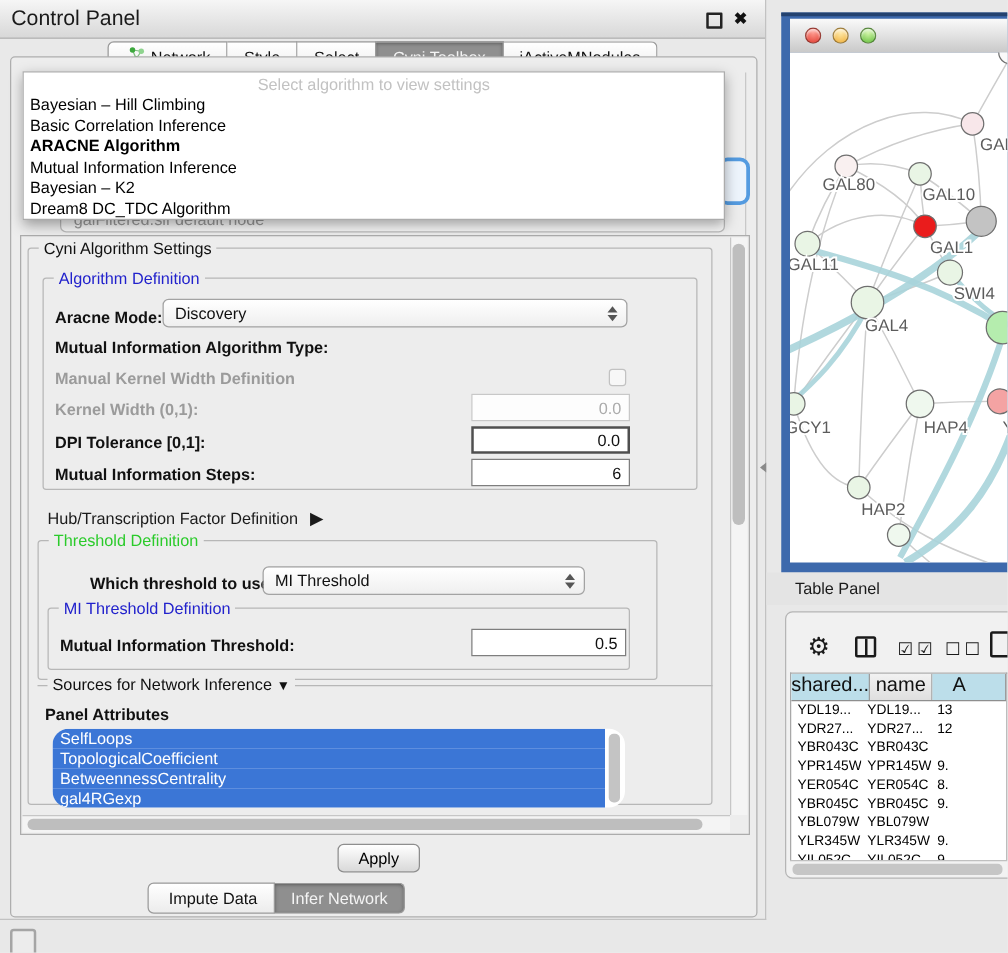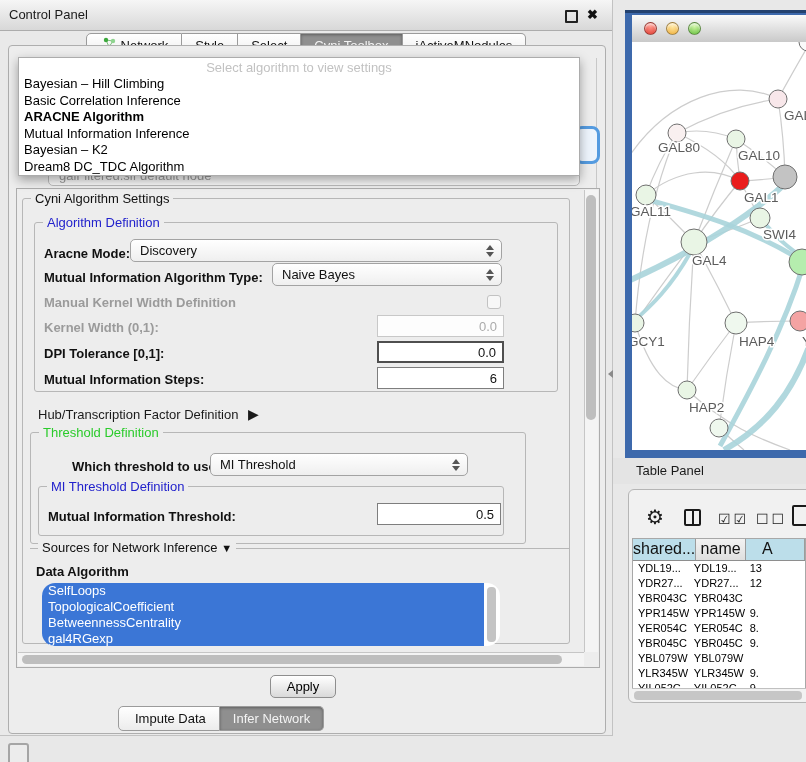--- a/index.html
+++ b/index.html
@@ -2,21 +2,21 @@
 <html><head>
 <meta charset="utf-8">
 <style>
   html,body{margin:0;padding:0;}
   body{width:806px;height:762px;position:relative;overflow:hidden;background:#E8E8E8;
        font-family:"Liberation Sans",sans-serif;color:#111;}
   .abs{position:absolute;}
   
   #cp{left:0;top:0;width:612px;height:735px;background:#E9E9E9;border-right:1px solid #C2C2C2;border-bottom:1px solid #C2C2C2;}
   #cp-titlebar{left:0;top:0;width:612px;height:30px;background:linear-gradient(#F6F6F6,#D8D8D8);border-bottom:1px solid #ACACAC;}
-  #cp-title{left:9px;top:0;line-height:30px;font-size:13px;color:#1A1A1A;}
+  #cp-title{left:9px;top:0;line-height:30px;font-size:17px;color:#1A1A1A;}
   #cp-restore{right:34px;top:10px;width:9px;height:9px;border:2px solid #222;border-radius:1px;}
   #cp-close{right:14px;top:7px;font-size:13px;font-weight:bold;color:#111;}
   
   .tabrow{display:flex;}
   #toptabs{left:0;top:33px;width:612px;justify-content:center;}
   #bottabs{left:118px;top:706px;}
   .tabseg{height:23px;line-height:23px;padding:0 13px;font-size:13px;color:#111;
           background:linear-gradient(#FFFFFF,#ECECEC);border:1px solid #9B9B9B;border-left:none;
           display:flex;align-items:center;gap:5px;white-space:nowrap;}
   .tabseg.first{border-left:1px solid #9B9B9B;border-radius:5px 0 0 5px;padding-left:16px;}
@@ -166,27 +166,20 @@
   </div>
   <div class="abs blbl" style="left:44px;top:246px;">Aracne Mode:</div>
   <div class="abs combo" style="left:130px;top:239px;width:372px;">
     <span>Discovery</span>
     <span class="arrows">
         <span class="arr-up"></span>
         <span class="arr-dn"></span>
       </span>
   </div>
   <div class="abs blbl" style="left:44px;top:270px;">Mutual Information Algorithm Type:</div>
-  <div class="abs combo" style="left:272px;top:263px;width:230px;">
-    <span>Naive Bayes</span>
-    <span class="arrows">
-        <span class="arr-up"></span>
-        <span class="arr-dn"></span>
-      </span>
-  </div>
   <div class="abs dlbl" style="left:44px;top:295px;">Manual Kernel Width Definition</div>
   <div class="abs cbx" style="left:487px;top:295px;"></div>
   <div class="abs dlbl" style="left:44px;top:320px;">Kernel Width (0,1):</div>
   <input class="abs tinput off" style="left: 377px; top: 315px; width: 127px;" readonly="" value="0.0">
   <div class="abs blbl" style="left:44px;top:346px;">DPI Tolerance [0,1]:</div>
   <input class="abs tinput dark" style="left: 377px; top: 341px; width: 127px;" readonly="" value="0.0">
   <div class="abs blbl" style="left:44px;top:372px;">Mutual Information Steps:</div>
   <input class="abs tinput mid" style="left: 377px; top: 367px; width: 127px;" readonly="" value="6">
 
   <div class="abs plainlbl" style="left:38px;top:406px;">
@@ -210,21 +203,21 @@
   </div>
   <div class="abs blbl" style="left:48px;top:509px;">Mutual Information Threshold:</div>
   <input class="abs tinput mid" style="left: 377px; top: 503px; width: 124px;" readonly="" value="0.5">
 
   <div class="abs" style="left:30px;top:548px;width:540px;border-top:1px solid #B7B7B7;">
     <span class="gtitle" style="top:-9px;">
       <span>Sources for Network Inference</span>
       <span style="font-size:11px;">▼</span>
     </span>
   </div>
-  <div class="abs blbl" style="left:36px;top:564px;">Data Algorithm</div>
+  <div class="abs blbl" style="left:36px;top:564px;">Panel Attributes</div>
   <div class="abs" id="srclist">
     <div class="srcitem">SelfLoops</div>
     <div class="srcitem">TopologicalCoefficient</div>
     <div class="srcitem">BetweennessCentrality</div>
     <div class="srcitem">gal4RGexp</div>
     <div class="abs" id="srcthumb"></div>
   </div>
 
   <button class="abs" id="applybtn">Apply</button>
 

